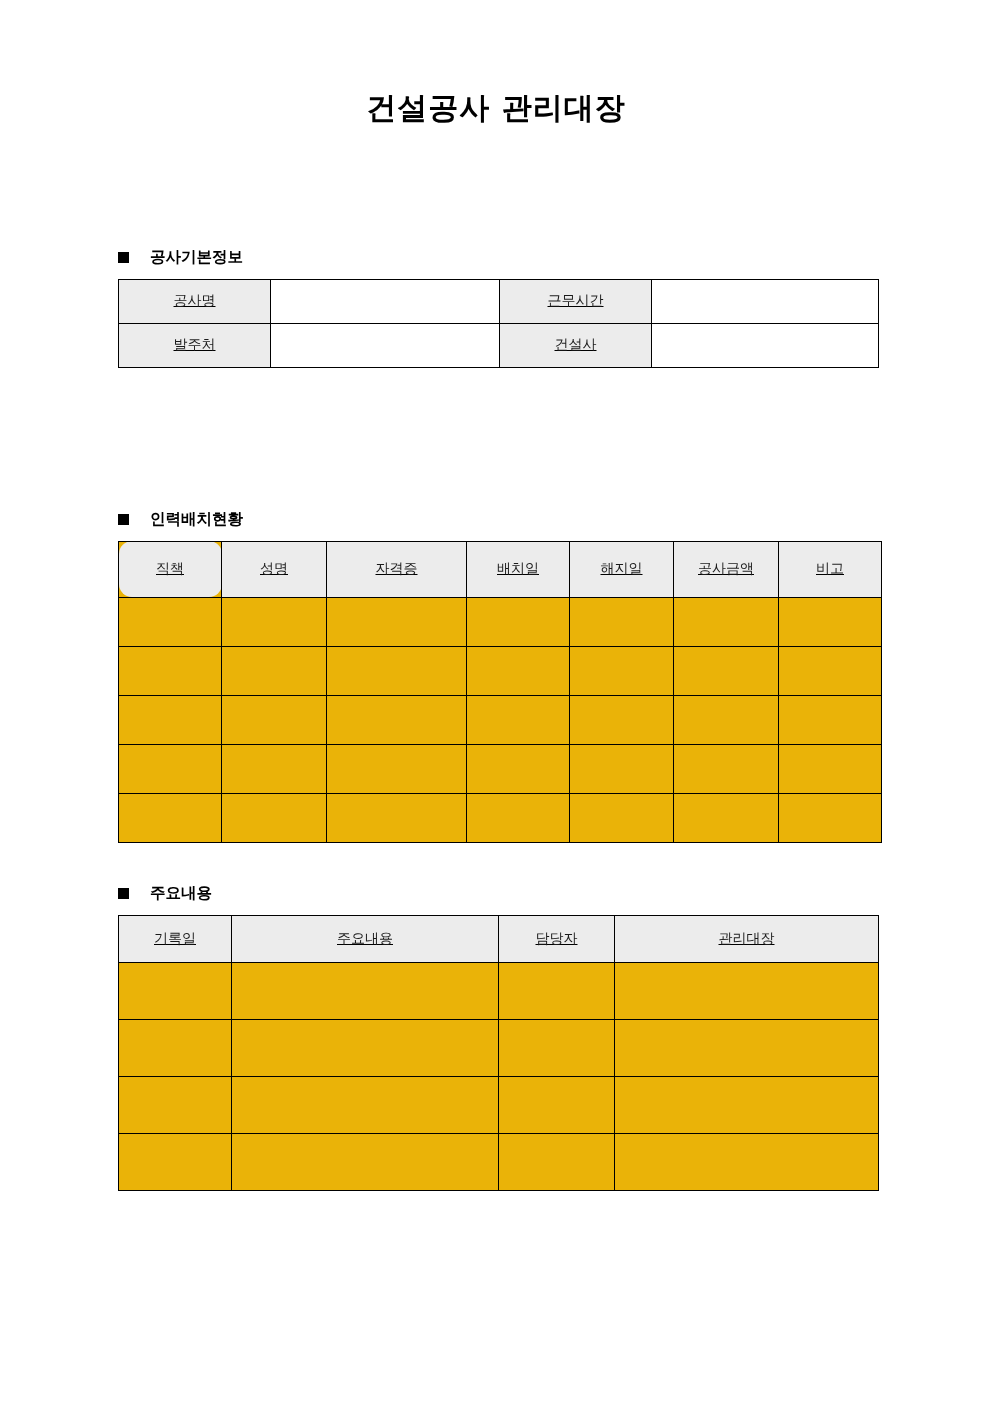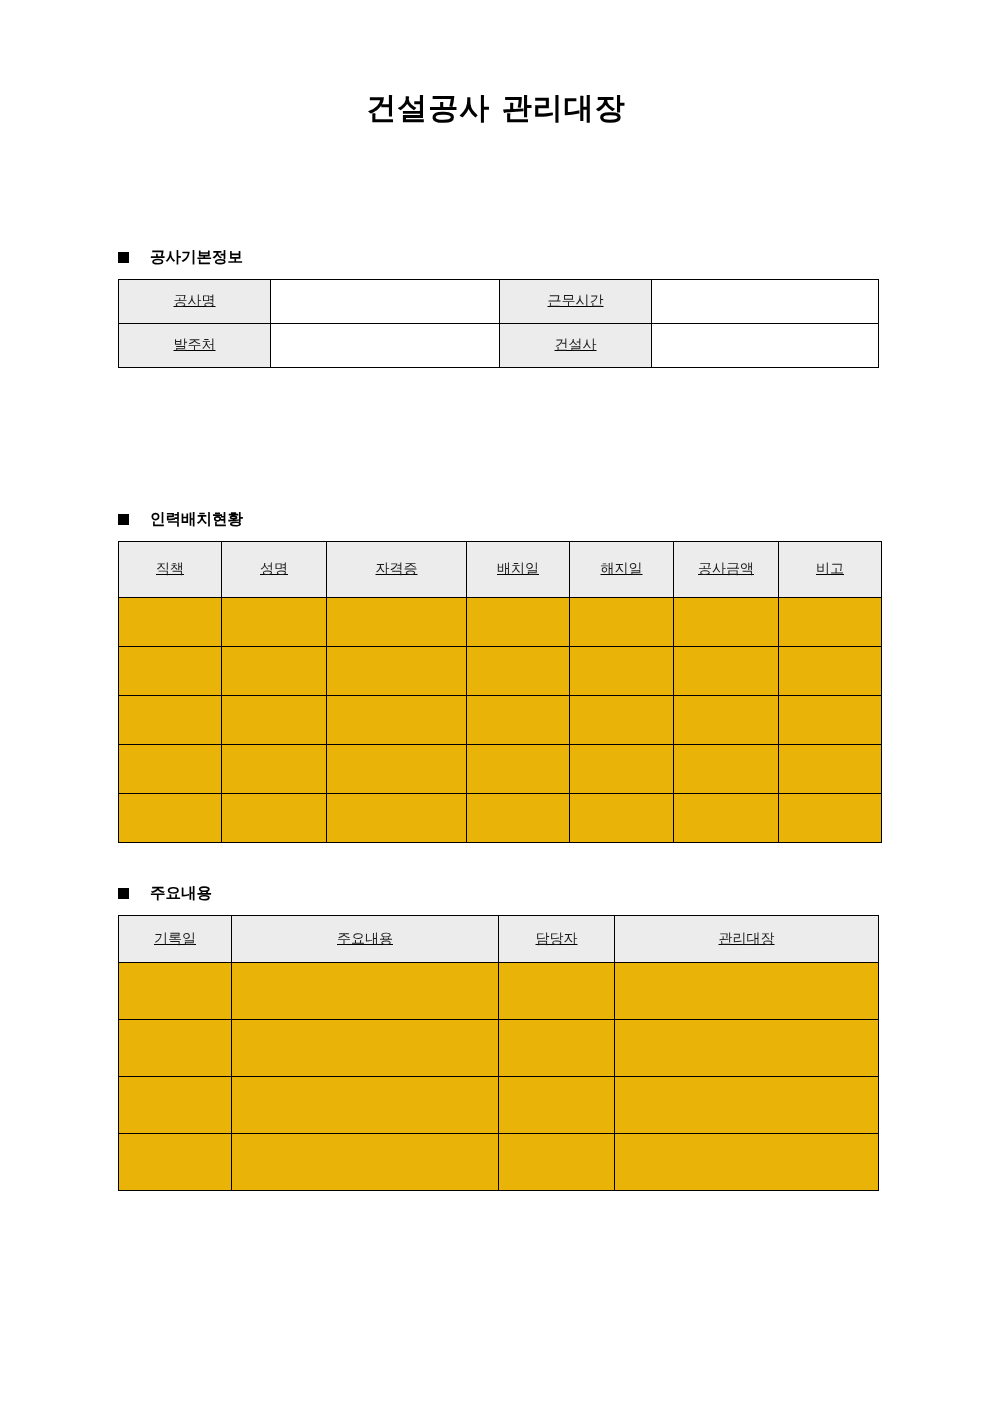--- a/index.html
+++ b/index.html
@@ -88,21 +88,21 @@
   
   #tbl-basic td { height: 43px; }
   #tbl-basic .c1 { width: 151px; }
   #tbl-basic .c2 { width: 228px; }
   #tbl-basic .c3 { width: 151px; }
   #tbl-basic .c4 { width: 226px; }
 
   
   #tbl-manpower th { height: 55px; background: #ececec; }
   #tbl-manpower td.empty { height: 48px; }
-  #tbl-manpower .m1 { width: 102px; }
+  #tbl-manpower .m1 { width: 102px; border-radius: 13px; }
   #tbl-manpower .m2 { width: 104px; }
   #tbl-manpower .m3 { width: 139px; }
   #tbl-manpower .m4 { width: 102px; }
   #tbl-manpower .m5 { width: 103px; }
   #tbl-manpower .m6 { width: 104px; }
   #tbl-manpower .m7 { width: 102px; }
 
   
   #tbl-records th { height: 46px; background: #ececec; }
   #tbl-records td.empty { height: 56px; }

